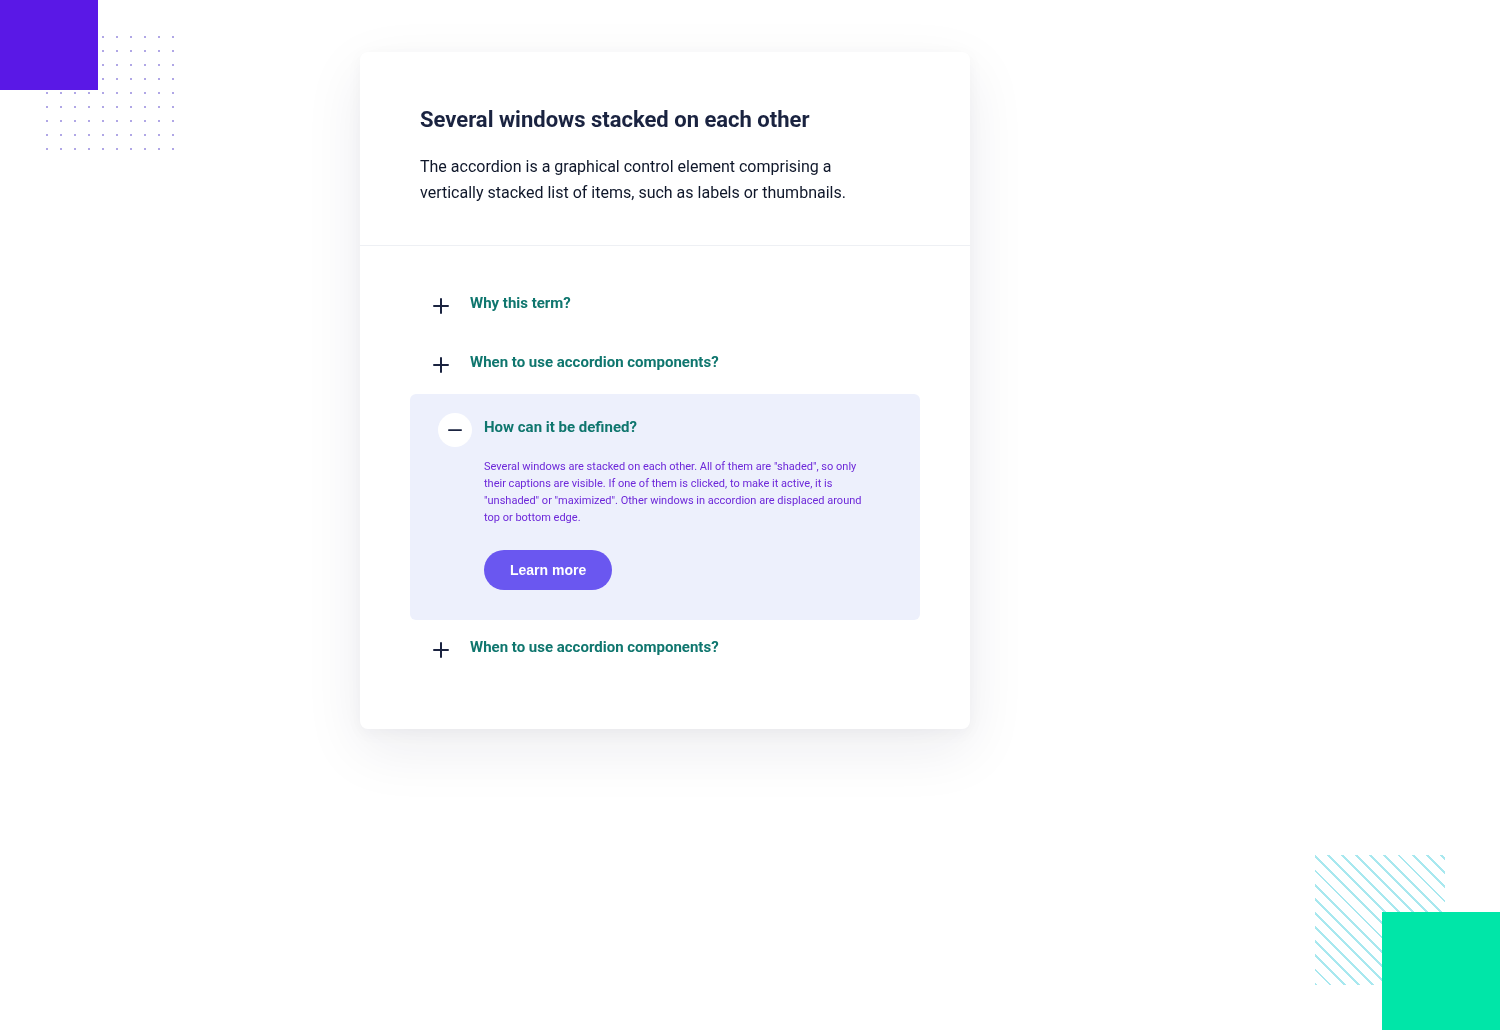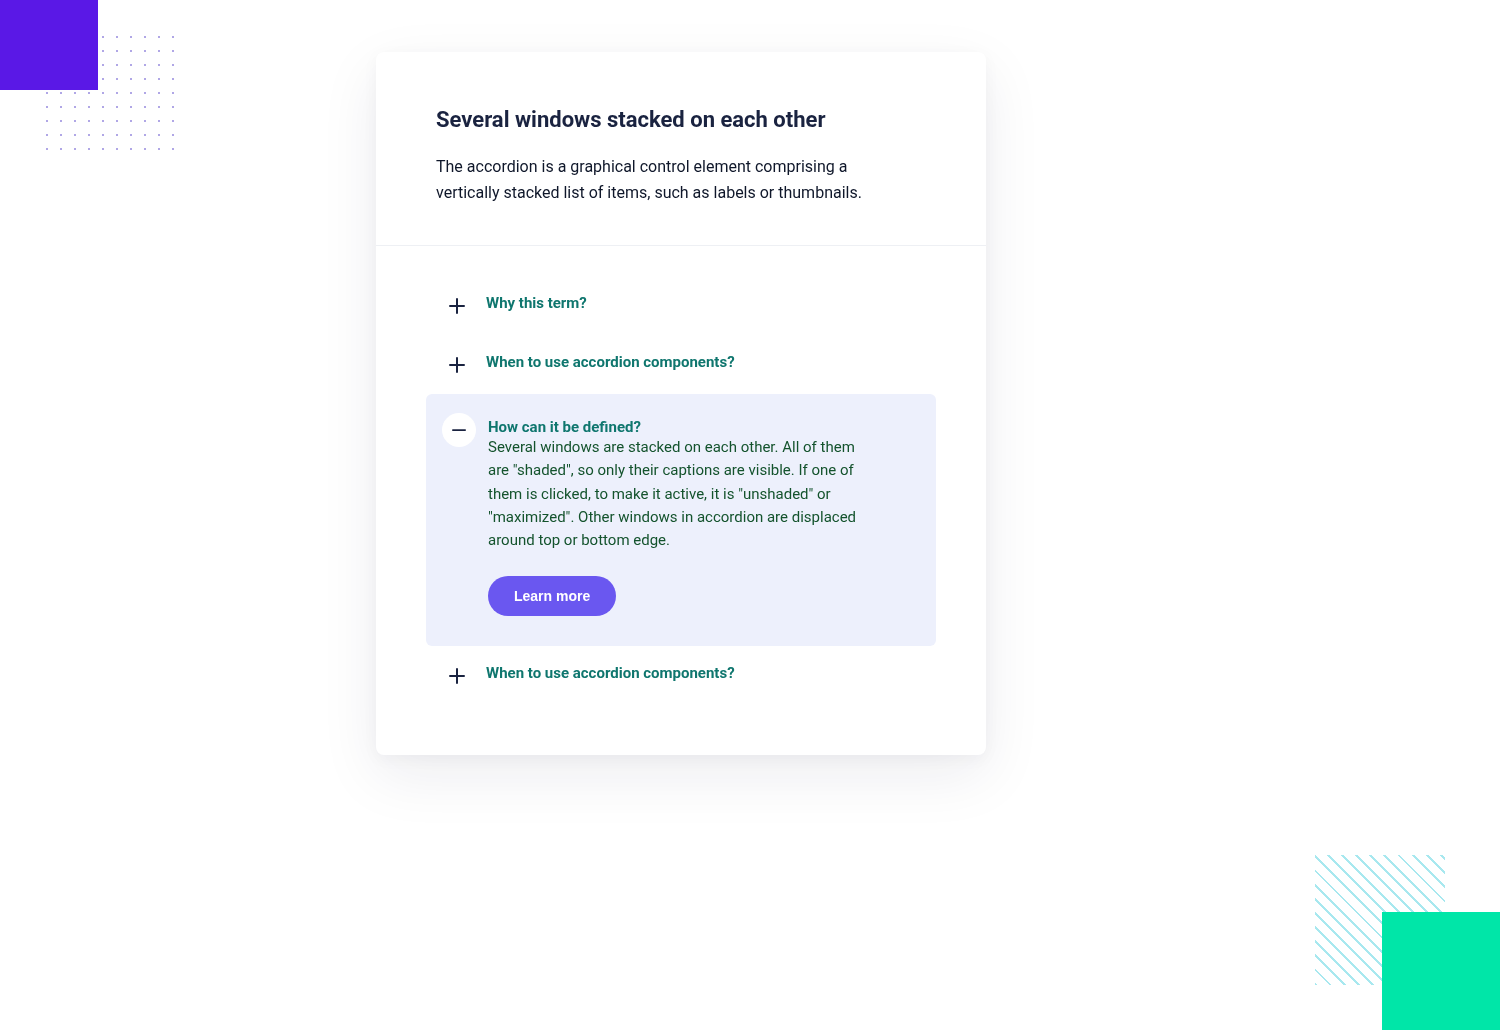--- a/index.html
+++ b/index.html
@@ -54,21 +54,21 @@
         #a8e8ef 2px,
         transparent 2px,
         transparent 10px
       );
     }
 
     
     .card {
       position: absolute;
       top: 52px;
-      left: 376px;
+      left: 360px;
       width: 610px;
       background: #ffffff;
       border-radius: 8px;
       box-shadow: 0 20px 60px rgba(20, 30, 60, 0.08), 0 4px 16px rgba(20,30,60,0.04);
       padding-bottom: 50px;
     }
 
     .card-header {
       padding: 55px 60px 40px 60px;
       border-bottom: 1px solid #eef0f4;
@@ -91,21 +91,21 @@
     }
 
     .accordion-item {
       display: flex;
       align-items: flex-start;
       padding: 18px 10px;
       border-radius: 6px;
     }
     .accordion-item.open {
       background: #edf0fc;
-      padding: 24px 20px 30px 20px;
+      padding: 24px 20px 30px 32px;
       margin-left: -10px;
       margin-right: -10px;
     }
 
     .icon-wrap {
       flex: 0 0 auto;
       width: 22px;
       height: 22px;
       display: flex;
       align-items: center;
@@ -126,23 +126,24 @@
 
     .item-content {
       flex: 1;
     }
     .item-title {
       font-size: 15px;
       font-weight: 700;
       color: #0f766e;
     }
     .item-body {
-      font-size: 15px;
+      margin-top: 22px;
+      font-size: 11px;
       line-height: 1.55;
-      color: #14532d;
+      color: #6d28d9;
       max-width: 380px;
     }
 
     .learn-more-btn {
       display: inline-block;
       margin-top: 24px;
       background: #6a57f0;
       color: #ffffff;
       border: none;
       font-size: 14px;

